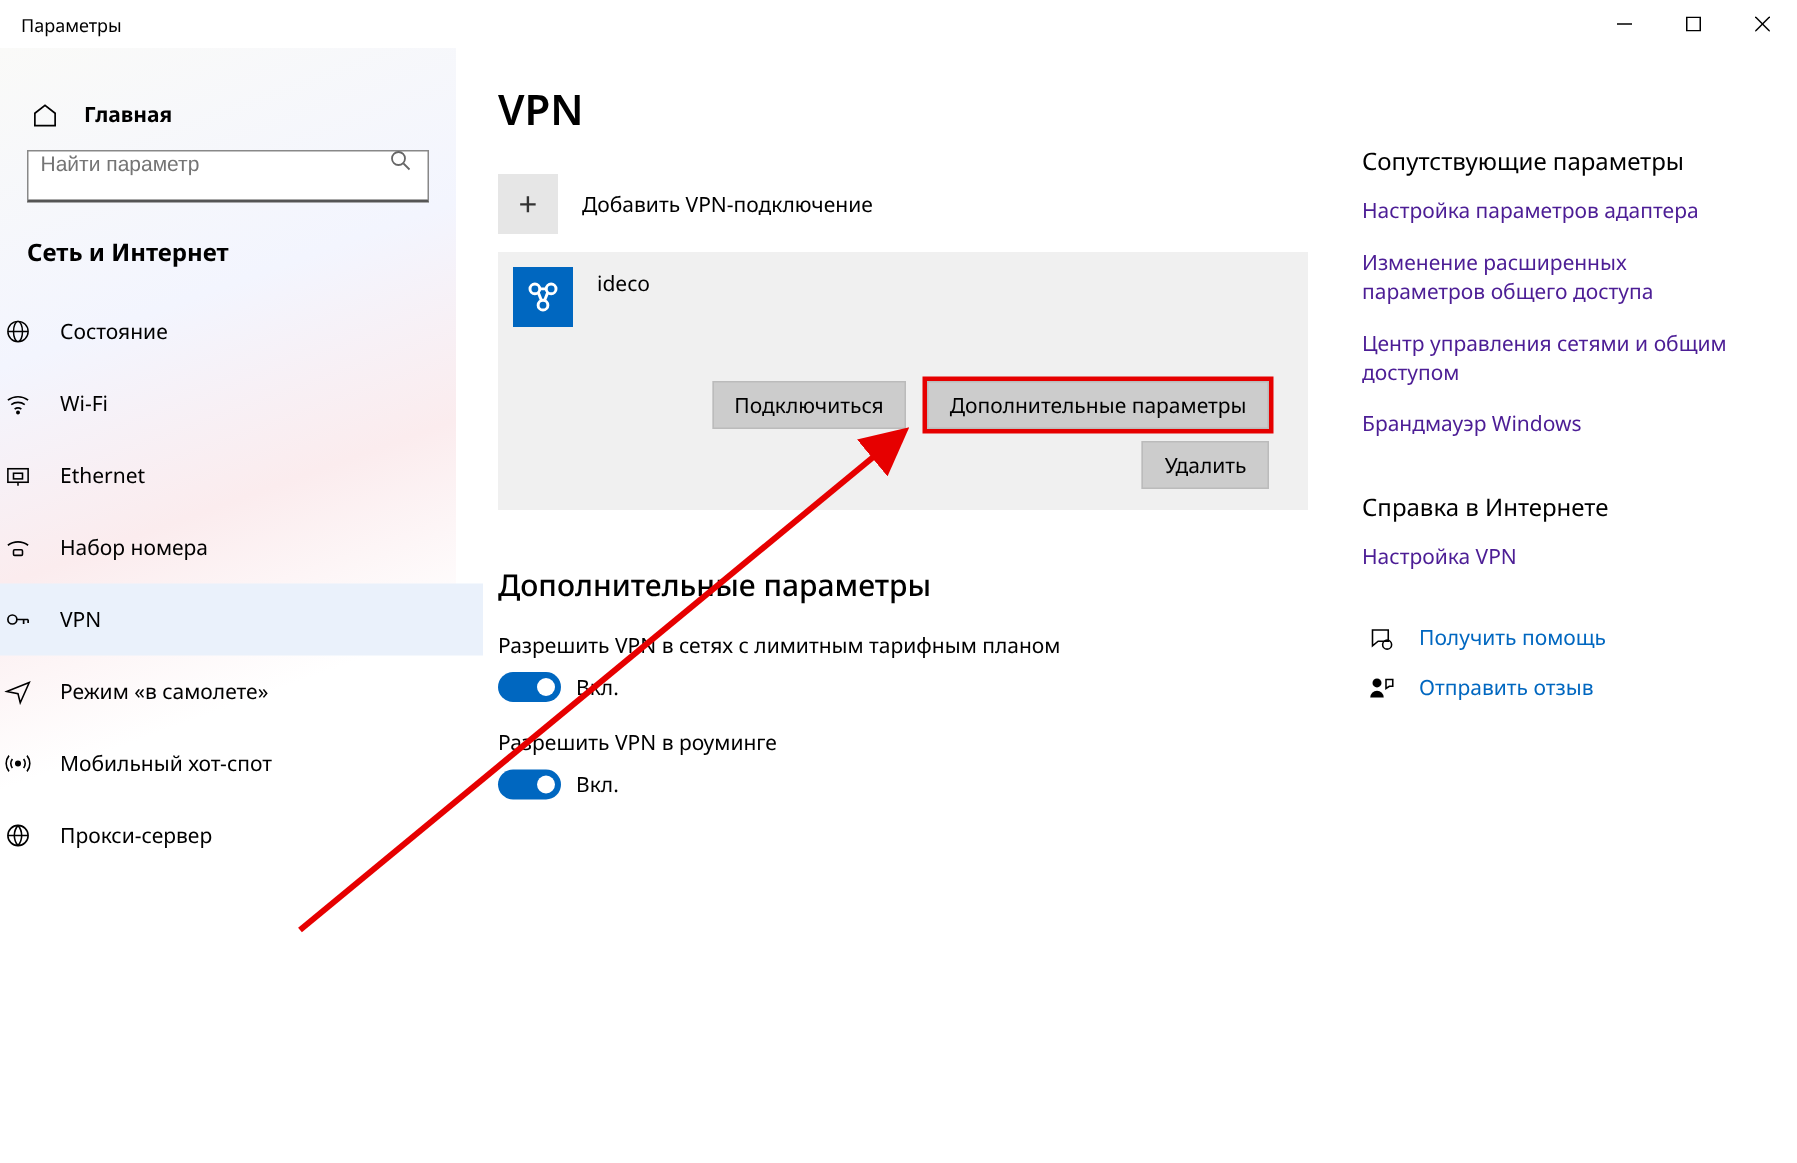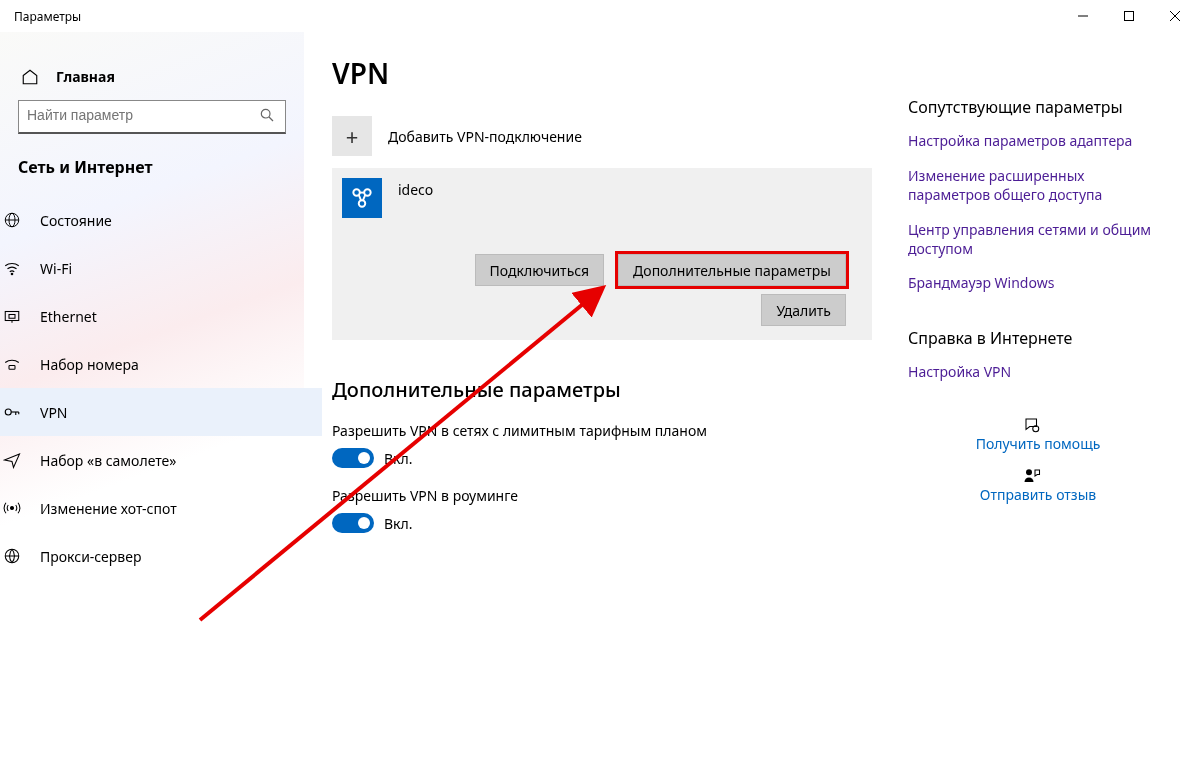--- a/index.html
+++ b/index.html
@@ -49,22 +49,22 @@
     cursor: default;
     font-weight: bold;
   }
   .home-row .icon { width: 24px; display:flex; align-items:center; justify-content:center; }
   .home-row .label { margin-left: 14px; }
   .searchbox {
     height: 34px;
     border: 1px solid #888;
     border-bottom: 2px solid #555;
     background: #fff;
-    display:flex; align-items:flex-start;
-    padding: 6px 8px;
+    display:flex; align-items:flex-end;
+    padding: 16px 8px;
     margin-bottom: 22px;
   }
   .searchbox input {
     flex: 1; border: none; outline: none;
     font-size: 14px; background: transparent;
   }
   .search-icon { width:18px; height:18px; }
   .category-heading {
     font-weight: 700; font-size: 16px;
     margin-bottom: 18px;
@@ -170,21 +170,20 @@
     margin-bottom: 16px;
     line-height: 1.35;
     display:block;
     cursor:default;
   }
   .aside-section { margin-bottom: 34px; }
   .help-row {
     display:flex; align-items:center;
     margin-bottom: 14px;
     cursor: default;
-    flex-direction: column;
   }
   .help-row .hi {
     width: 26px; display:flex; align-items:center; justify-content:center;
     margin-right: 12px;
   }
   .help-row .hl { color:#0067c0; }
   .arrow-annot {
     position:absolute;
     pointer-events:none;
     left: 190px; top: 260px;
@@ -292,33 +291,33 @@
             </svg>
         </span>
         <span class="label">VPN</span>
       </li>
       <li>
         <span class="icon">
           <svg width="18" height="18" viewBox="0 0 24 24" fill="none" stroke="#000" stroke-width="1.4">
               <path d="M2 12 L22 4 L14 22 L12 14 Z"></path>
             </svg>
         </span>
-        <span class="label">Набор «в самолете»</span>
+        <span class="label">Режим «в самолете»</span>
       </li>
       <li>
         <span class="icon">
           <svg width="18" height="18" viewBox="0 0 24 24" fill="none" stroke="#000" stroke-width="1.4">
               <circle cx="12" cy="12" r="2" fill="#000"></circle>
               <path d="M7 8a7 7 0 0 0 0 8"></path>
               <path d="M17 8a7 7 0 0 1 0 8"></path>
               <path d="M4 5a11 11 0 0 0 0 14"></path>
               <path d="M20 5a11 11 0 0 1 0 14"></path>
             </svg>
         </span>
-        <span class="label">Изменение хот-спот</span>
+        <span class="label">Мобильный хот-спот</span>
       </li>
       <li>
         <span class="icon">
           <svg width="18" height="18" viewBox="0 0 24 24" fill="none" stroke="#000" stroke-width="1.4">
               <circle cx="12" cy="12" r="9"></circle>
               <line x1="3" y1="12" x2="21" y2="12"></line>
               <path d="M12 3a14 14 0 0 1 0 18"></path>
               <path d="M12 3a14 14 0 0 0 0 18"></path>
             </svg>
         </span>

